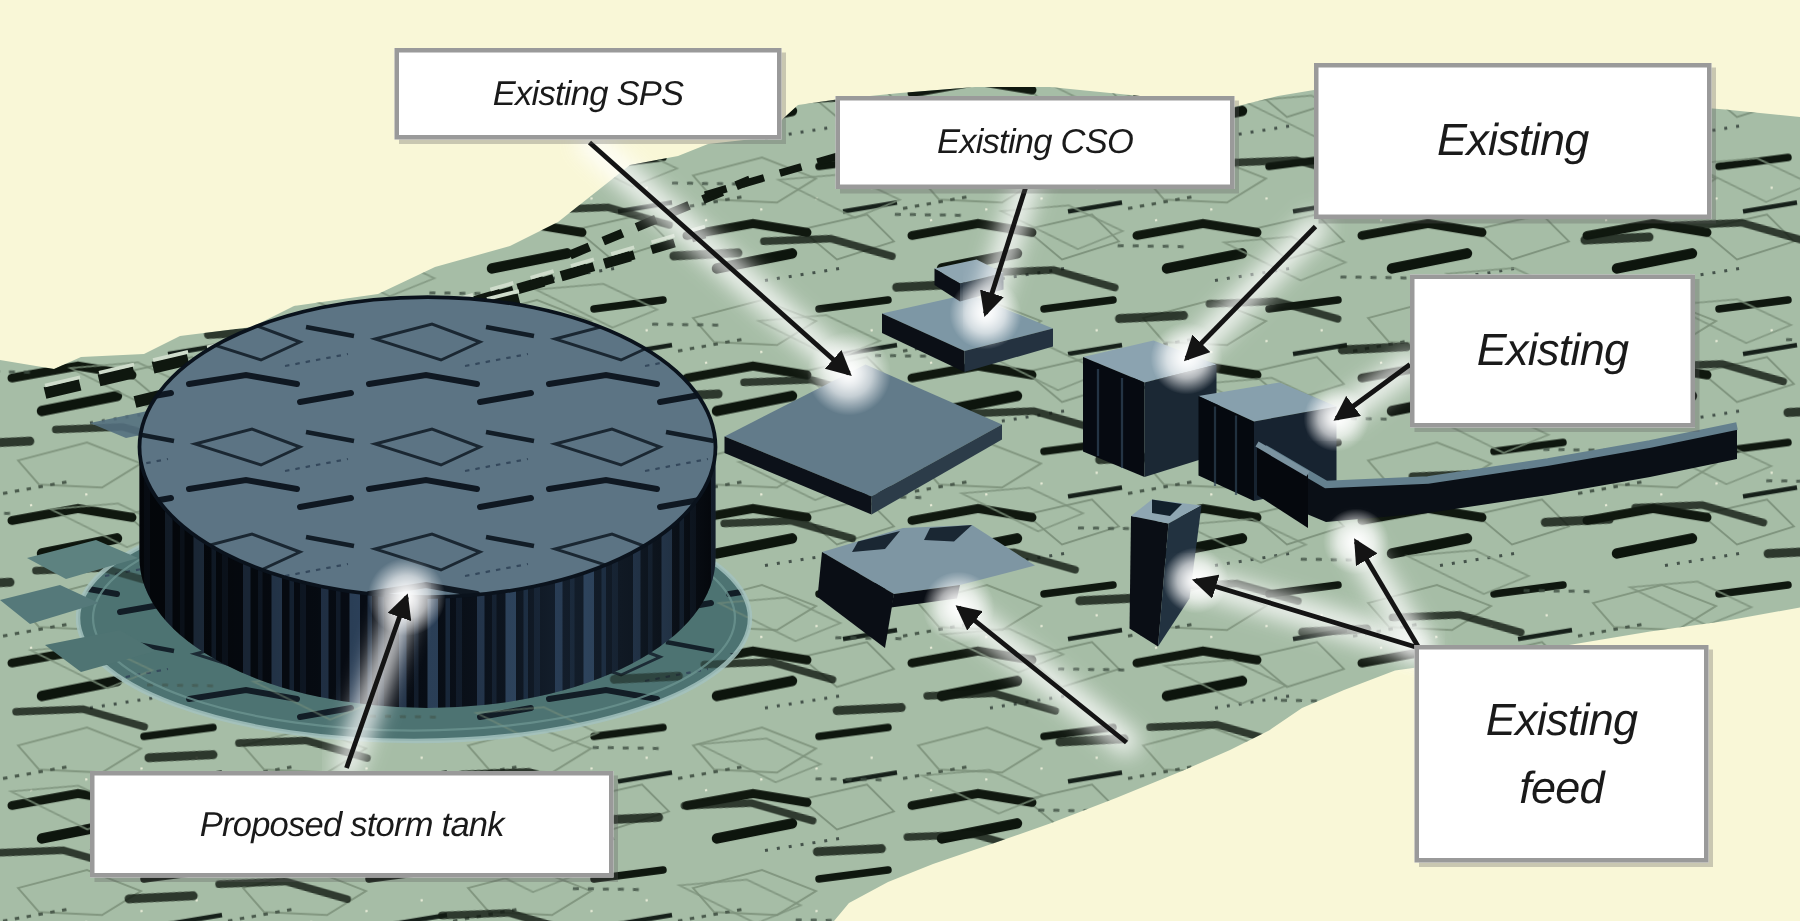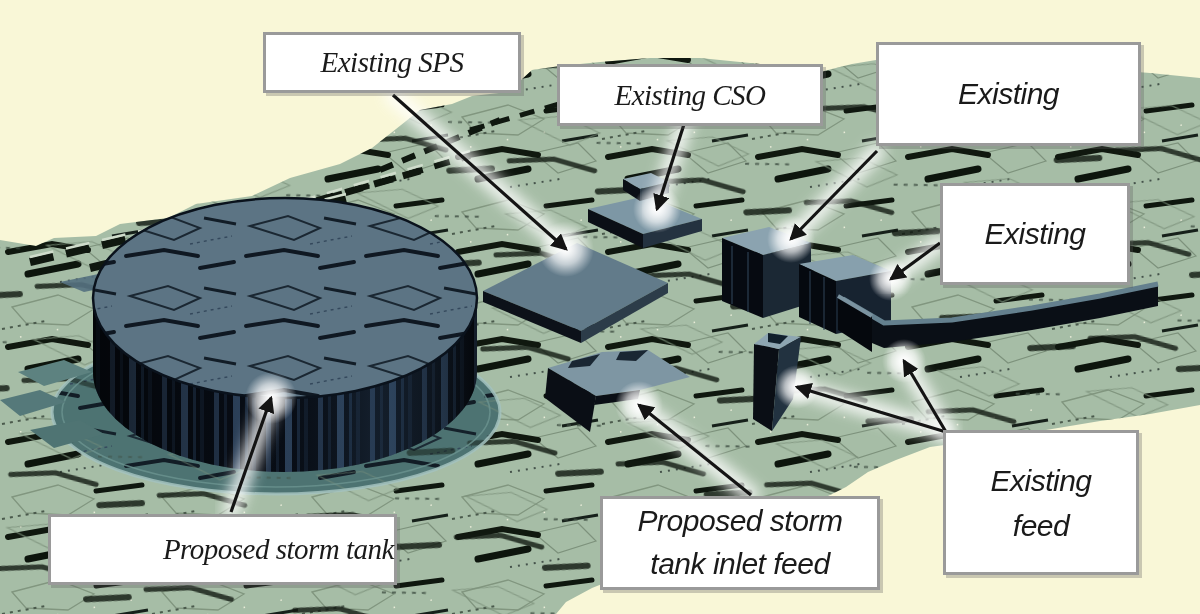--- a/index.html
+++ b/index.html
@@ -20,21 +20,21 @@
     position:absolute;box-sizing:border-box;
     background:var(--label-background,#ffffff);
     border:3px solid var(--label-border-color,#9a9a9a);
     box-shadow:3px 3px 0 rgba(90,90,90,.30);
     color:var(--label-text-color,#1a1a1a);
     font-style:italic;
     display:flex;flex-direction:column;justify-content:center;align-items:center;
     text-align:center;letter-spacing:-.5px;
   }
   .callout span{display:block;white-space:nowrap;}
-  .fs1{font-size:29px;line-height:1.2;font-family:Liberation Serif, serif;}
+  .fs1{font-size:23px;line-height:1.2;}
   .fs2{font-size:30px;line-height:1.42;}
   .fs3{font-size:30px;line-height:1.5;}
 </style>
 </head>
 <body>
 
 <div class="stage">
 <svg class="scene" width="1200" height="614" viewBox="0 0 1200 614" xmlns="http://www.w3.org/2000/svg">
   <defs>
     <filter id="softblur" x="-40%" y="-40%" width="180%" height="180%">
@@ -247,22 +247,18 @@
 
 <div class="callout fs2" style="left:940px;top:183px;width:190px;height:102px;">
   <span>Existing</span>
 </div>
 
 <div class="callout fs3" style="left:943px;top:430px;width:196px;height:145px;">
   <span>Existing</span>
   <span>feed</span>
 </div>
 
-<div class="callout fs1" style="left:48px;top:514px;width:349px;height:71px;align-items:flex-end;">
+<div class="callout fs1" style="left:60px;top:514px;width:349px;height:71px;">
   <span>Proposed storm tank</span>
 </div>
 
-<div class="callout fs2" style="left:600px;top:496px;width:280px;height:94px;">
-  <span>Proposed storm</span>
-  <span>tank inlet feed</span>
-</div>
 
 </div>
 
 </body></html>

